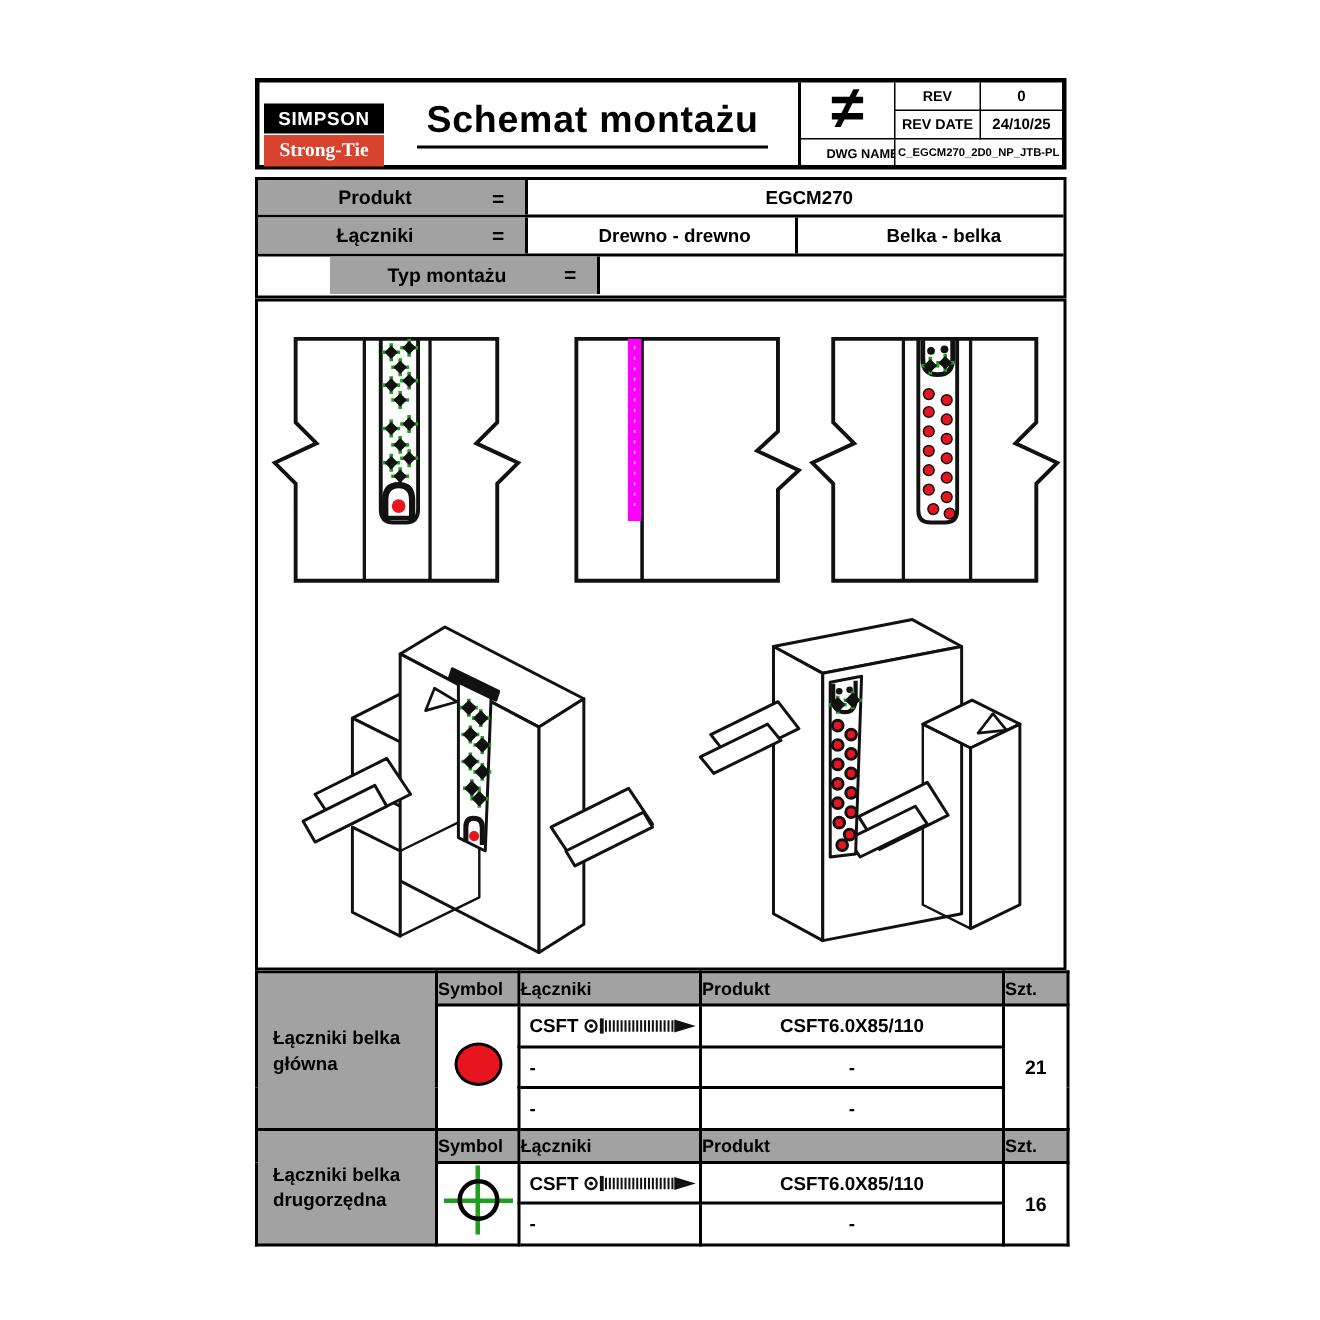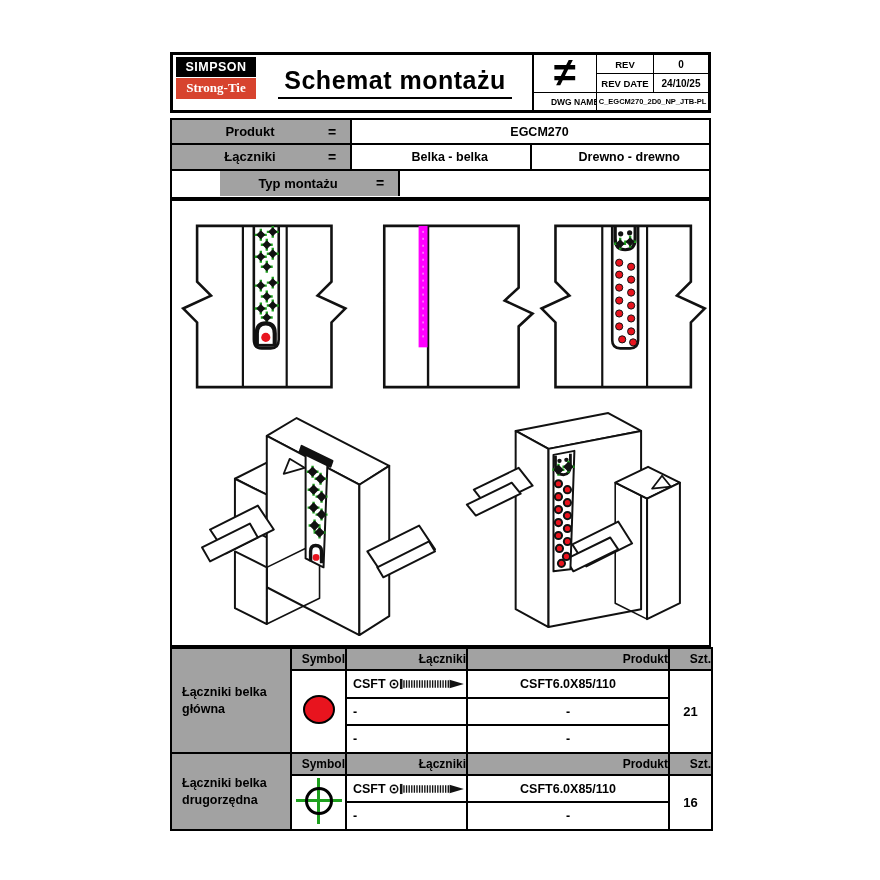--- a/index.html
+++ b/index.html
@@ -3,21 +3,21 @@
 <meta charset="utf-8">
 <style>
   html,body{margin:0;padding:0;background:#fff;width:880px;height:880px;
     font-family:"Liberation Sans",sans-serif;-webkit-font-smoothing:antialiased;}
   .canvas{position:relative;width:880px;height:880px;background:#fff;overflow:hidden;}
   .doc{position:absolute;left:170px;top:52px;width:541px;height:777px;}
 
   
   .header{position:absolute;left:0;top:0;width:541px;height:61px;
     border:3px solid #000;box-sizing:border-box;display:flex;background:#fff;}
-  .logo{width:80px;padding:2px 2px 2px 3px;display:flex;flex-direction:column;gap:1px;}
+  .logo{width:80px;padding:2px 2px 2px 3px;display:flex;flex-direction:column;gap:1px;margin-top:12px;}
   .logo-top{background:#000;color:#fff;font-weight:bold;font-size:12.5px;
     letter-spacing:.5px;text-align:center;padding:3px 2px;}
   .logo-bot{background:#d7432e;color:#fff;font-weight:bold;font-size:13px;
     font-family:"Liberation Serif",serif;text-align:center;padding:2px 2px 3px 2px;}
   .title-wrap{flex:1;display:flex;align-items:center;justify-content:center;}
   .title{font-size:25px;font-weight:bold;border-bottom:2.5px solid #000;
     padding:0 6px 2px 6px;letter-spacing:.5px;}
   .rev{width:176px;border-left:2px solid #000;display:grid;
     grid-template-columns:62px 57px 55px;grid-template-rows:19px 19px 17px;box-sizing:border-box;}
   .rev .cell{border-left:1.5px solid #000;border-bottom:1.5px solid #000;
@@ -49,21 +49,21 @@
   .drawing{position:absolute;left:0;top:147px;width:541px;height:448px;
     border:2.5px solid #000;box-sizing:border-box;background:#fff;}
   .drawing svg{display:block;}
 
   
   table.ftab{position:absolute;left:0;border-collapse:collapse;table-layout:fixed;
     width:541px;background:#fff;}
   .ftab td{border:2px solid #000;box-sizing:border-box;padding:0;overflow:hidden;}
   .ftab .glabel{background:#a2a2a2;font-weight:bold;font-size:12.5px;text-align:left;
     line-height:1.3;padding:0 10px;}
-  .ftab .hcell{background:#a2a2a2;font-weight:bold;font-size:12px;text-align:right;height:20px;}
+  .ftab .hcell{background:#a2a2a2;font-weight:bold;font-size:12px;text-align:left;height:20px;}
   .ftab .symcell{text-align:center;vertical-align:middle;}
   .ftab .fcell{font-weight:bold;font-size:12.5px;padding-left:6px;}
   .ftab .fflex{display:flex;align-items:center;gap:3px;}
   .ftab .pcell{font-weight:bold;font-size:12.5px;text-align:center;}
   .ftab .qty{font-weight:bold;font-size:13px;text-align:center;}
   .red-circle{display:inline-block;width:32px;height:29px;border-radius:50%;
     background:#e8141e;border:2.5px solid #000;box-sizing:border-box;}
   .crosshair{position:relative;width:46px;height:46px;display:inline-block;}
   .crosshair .v{position:absolute;left:21.5px;top:0;width:3px;height:46px;background:#1ea01e;}
   .crosshair .h{position:absolute;top:21.5px;left:0;height:3px;width:46px;background:#1ea01e;}
@@ -104,22 +104,22 @@
       <div class="pvals">
         <div class="pval">EGCM270</div>
       </div>
     </div>
     <div class="prow">
       <div class="plabel">
         <span class="lt">Łączniki</span>
         <span class="eq">=</span>
       </div>
       <div class="pvals">
+        <div class="pval">Drewno - drewno</div>
         <div class="pval">Belka - belka</div>
-        <div class="pval">Drewno - drewno</div>
       </div>
     </div>
     <div class="prow">
       <div class="plabel">
         <span class="lt">Typ montażu</span>
         <span class="eq">=</span>
       </div>
     </div>
   </div>
 

